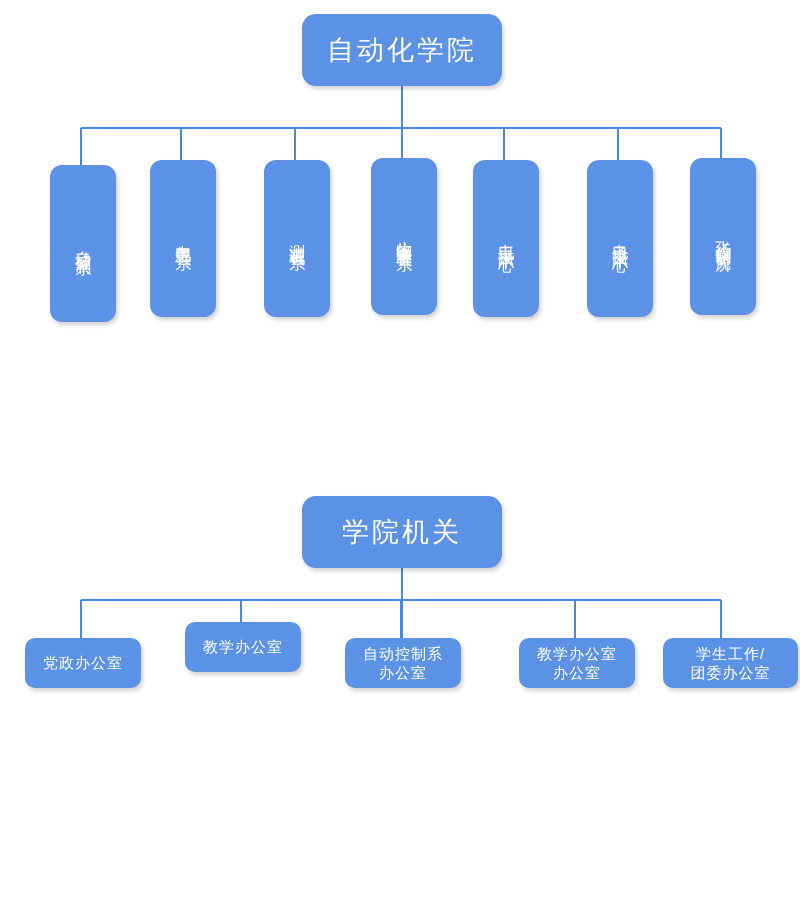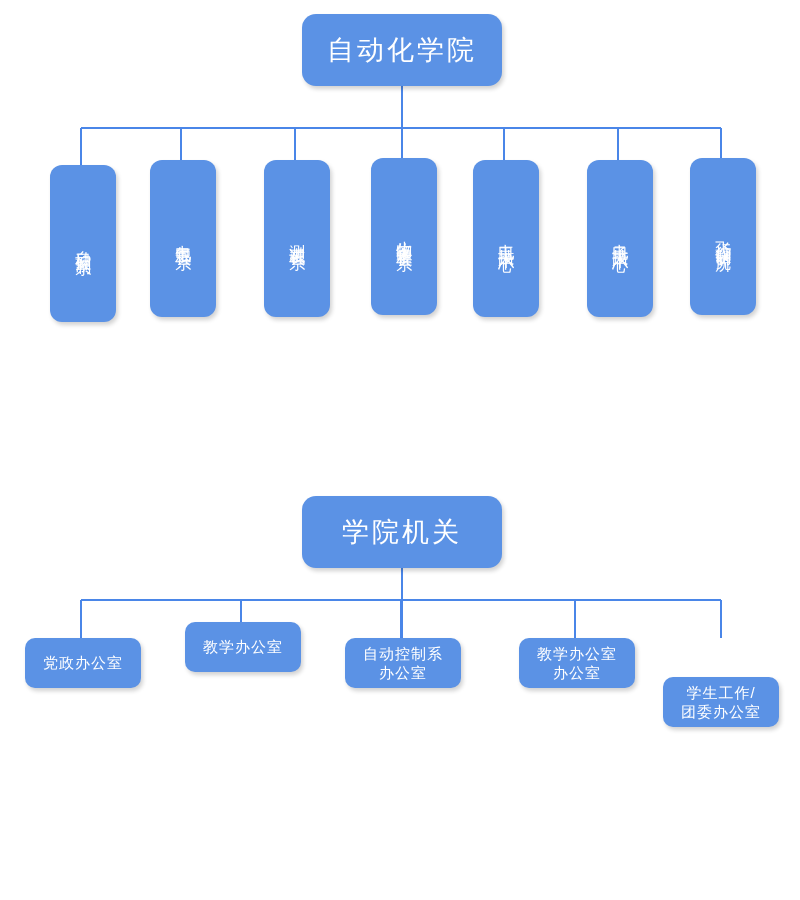--- a/index.html
+++ b/index.html
@@ -158,18 +158,18 @@
     <span class="node-label">教学办公室</span>
   </div>
   <div class="node node-office" style="left:345px; top:638px; width:116px;">
     <span class="node-label">自动控制系
 办公室</span>
   </div>
   <div class="node node-office" style="left:519px; top:638px; width:116px;">
     <span class="node-label">教学办公室
 办公室</span>
   </div>
-  <div class="node node-office" style="left:663px; top:638px; width:116px;margin-top:39px;">
+  <div class="node node-office" style="left:663px; top:638px; width:135px;">
     <span class="node-label">学生工作/
 团委办公室</span>
   </div>
 
 </div>
 
 </body></html>

